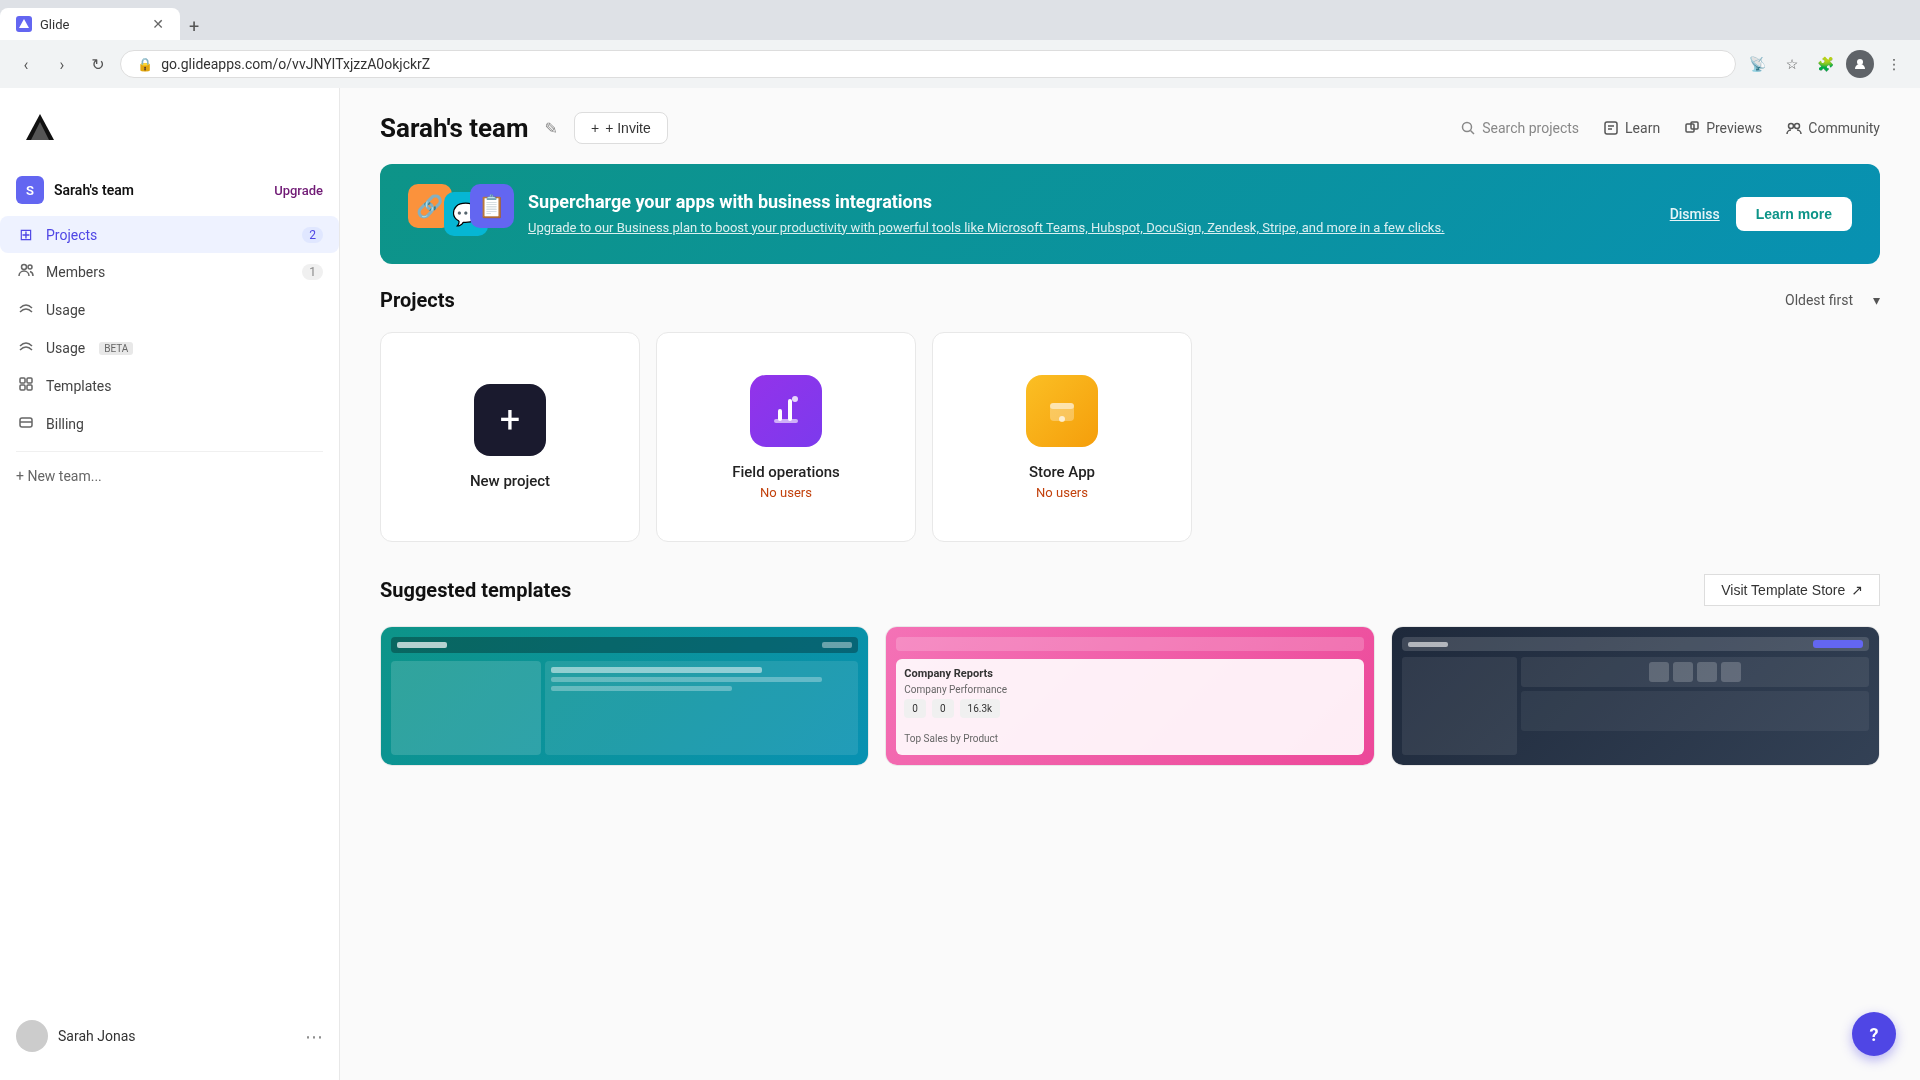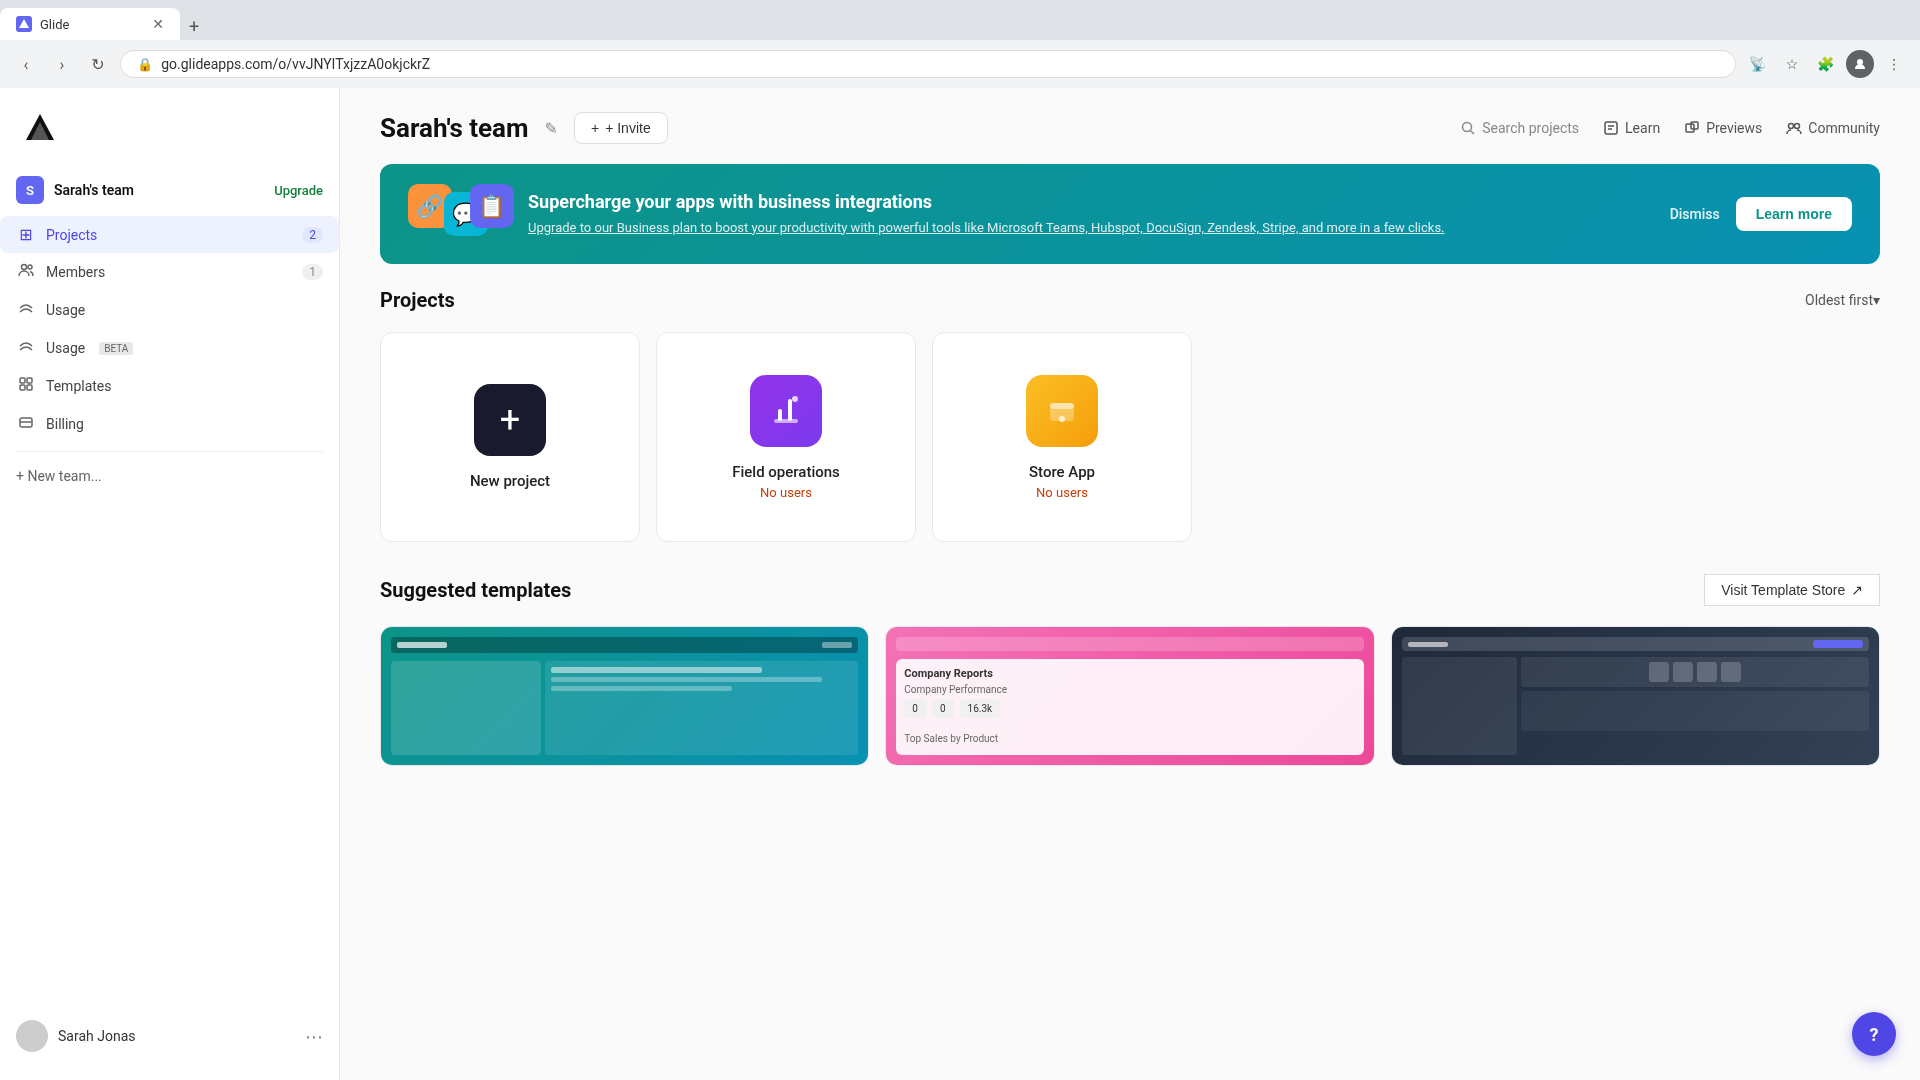--- a/index.html
+++ b/index.html
@@ -23,21 +23,21 @@
     
     .app { display: flex; flex: 1; overflow: hidden; }
 
     
     .sidebar { width: 340px; background: #fff; border-right: 1px solid #e8e8e8; display: flex; flex-direction: column; padding: 16px 0; flex-shrink: 0; }
     .sidebar-logo { padding: 8px 24px 20px; }
     .sidebar-logo svg { width: 32px; height: 32px; }
     .sidebar-team { display: flex; align-items: center; gap: 10px; padding: 8px 16px; margin-bottom: 4px; }
     .sidebar-team-avatar { width: 28px; height: 28px; background: #6366f1; border-radius: 6px; display: flex; align-items: center; justify-content: center; color: white; font-size: 13px; font-weight: 600; }
     .sidebar-team-name { font-size: 14px; font-weight: 600; color: #111; flex: 1; }
-    .sidebar-upgrade { color: #15803d; font-size: 13px; font-weight: 500; cursor: pointer; }
+    .sidebar-upgrade { color: #701a75; font-size: 13px; font-weight: 500; cursor: pointer; }
     .sidebar-nav-item { display: flex; align-items: center; gap: 10px; padding: 9px 16px; border-radius: 8px; cursor: pointer; font-size: 14px; color: #444; }
     .sidebar-nav-item.active { background: #eef2ff; color: #4f46e5; }
     .sidebar-nav-item .count { margin-left: auto; font-size: 12px; color: #888; background: #f0f0f0; padding: 1px 7px; border-radius: 10px; }
     .sidebar-nav-item.active .count { background: #e0e7ff; color: #4f46e5; }
     .sidebar-icon { font-size: 16px; width: 20px; text-align: center; }
     .sidebar-beta { font-size: 10px; background: #e8e8e8; color: #666; padding: 1px 5px; border-radius: 3px; margin-left: 4px; }
     .sidebar-divider { height: 1px; background: #f0f0f0; margin: 8px 16px; }
     .sidebar-new-team { display: flex; align-items: center; gap: 8px; padding: 8px 16px; color: #666; font-size: 14px; cursor: pointer; }
     .sidebar-footer { margin-top: auto; padding: 12px 16px; display: flex; align-items: center; gap: 10px; }
     .sidebar-avatar { width: 32px; height: 32px; background: #ccc; border-radius: 50%; }
@@ -58,28 +58,28 @@
     .banner { margin: 0 40px 24px; background: linear-gradient(135deg, #0d9488, #0891b2); border-radius: 12px; padding: 20px 28px; display: flex; align-items: center; gap: 20px; }
     .banner-icons { display: flex; gap: -8px; flex-shrink: 0; width: 100px; position: relative; height: 60px; }
     .banner-icon { width: 44px; height: 44px; border-radius: 10px; display: flex; align-items: center; justify-content: center; font-size: 22px; position: absolute; }
     .banner-icon-1 { background: #fb923c; top: 0; left: 0; }
     .banner-icon-2 { background: #06b6d4; top: 8px; left: 36px; }
     .banner-icon-3 { background: #6366f1; top: 0; left: 62px; }
     .banner-text { flex: 1; }
     .banner-title { font-size: 18px; font-weight: 700; color: #fff; margin-bottom: 6px; }
     .banner-desc { font-size: 13px; color: rgba(255,255,255,0.85); line-height: 1.5; text-decoration: underline; }
     .banner-actions { display: flex; align-items: center; gap: 16px; flex-shrink: 0; }
-    .banner-dismiss { color: rgba(255,255,255,0.9); font-size: 14px; cursor: pointer; font-weight: 500; }
+    .banner-dismiss { color: rgba(255,255,255,0.9); font-size: 14px; cursor: pointer; font-weight: 500; text-decoration: underline; }
     .banner-learn { background: #fff; color: #0d9488; border: none; border-radius: 8px; padding: 9px 20px; font-size: 14px; font-weight: 600; cursor: pointer; }
 
     
     .projects-section { padding: 0 40px 32px; }
     .section-header { display: flex; align-items: center; justify-content: space-between; margin-bottom: 20px; }
     .section-title { font-size: 20px; font-weight: 700; color: #111; }
-    .sort-btn { display: flex; align-items: center; gap: 0; color: #555; font-size: 14px; cursor: pointer; }
+    .sort-btn { display: flex; align-items: center; gap: 20px; color: #555; font-size: 14px; cursor: pointer; }
 
     .projects-grid { display: flex; gap: 16px; flex-wrap: wrap; }
     .project-card { background: #fff; border: 1px solid #e8e8e8; border-radius: 12px; width: 260px; height: 210px; display: flex; flex-direction: column; align-items: center; justify-content: center; cursor: pointer; transition: box-shadow 0.2s; }
     .new-project-icon { width: 72px; height: 72px; background: #1a1a2e; border-radius: 16px; display: flex; align-items: center; justify-content: center; color: white; font-size: 36px; margin-bottom: 16px; }
     .project-name { font-size: 15px; font-weight: 500; color: #222; }
     .project-users { font-size: 13px; color: #c2410c; margin-top: 4px; }
     .project-icon { width: 72px; height: 72px; border-radius: 16px; margin-bottom: 16px; display: flex; align-items: center; justify-content: center; font-size: 36px; }
     .field-ops-icon { background: linear-gradient(135deg, #9333ea, #7c3aed); }
     .store-app-icon { background: linear-gradient(135deg, #fbbf24, #f59e0b); }
 

